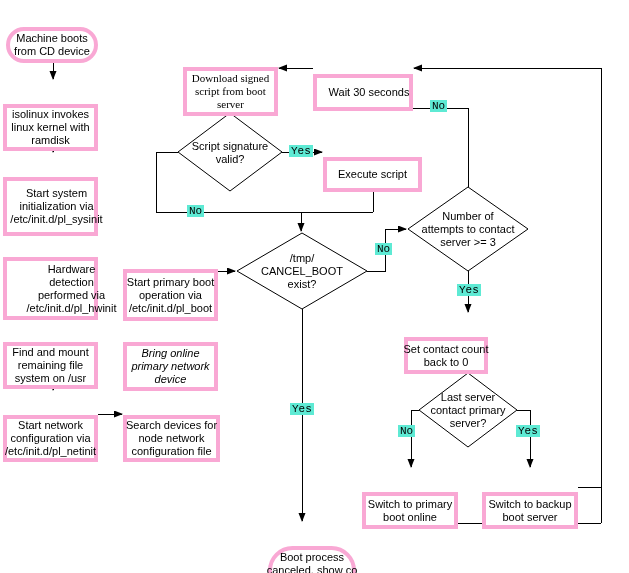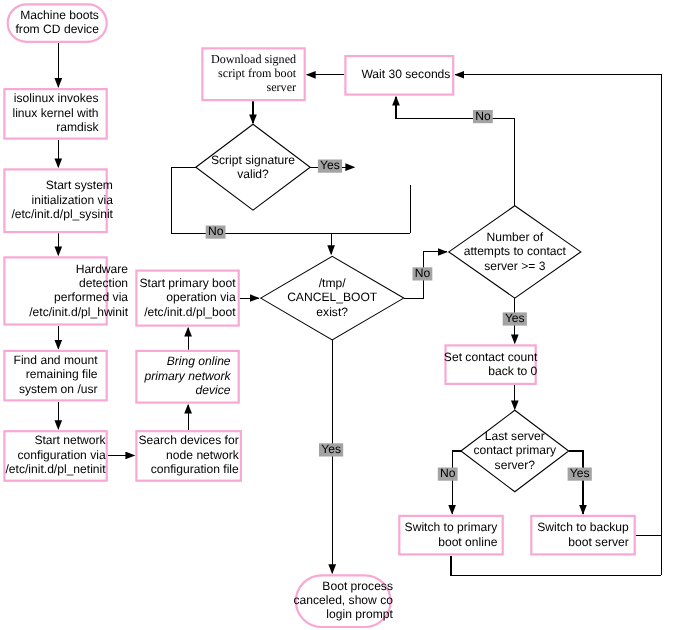--- a/index.html
+++ b/index.html
@@ -1,26 +1,26 @@
 <!DOCTYPE html>
 <html><head>
 <meta charset="utf-8">
 <style>
   html,body{margin:0;padding:0;background:#fff;}
   .canvas{position:relative;width:629px;height:573px;background:#ffffff;
     font-family:"Liberation Sans", sans-serif;font-size:11px;color:#000;overflow:hidden;}
   .canvas svg{position:absolute;left:0;top:0;}
   .node{position:absolute;display:flex;align-items:center;justify-content:center;
-    text-align:right;white-space:pre;line-height:13px;background:#fff;
-    border:2px solid #f9a8d4;box-sizing:border-box;}
+    text-align:center;white-space:pre;line-height:13px;background:#fff;
+    border:4px solid #f9a8d4;box-sizing:border-box;margin-top:24px;}
   .terminator{border-radius:18px;}
   .terminator-end{border-radius:26px;}
   .diamond-label{position:absolute;display:flex;align-items:center;justify-content:center;
     text-align:center;white-space:pre;line-height:13px;}
-  .edge-label{position:absolute;background:#a3a3a3;padding:0 2px;line-height:12px;}
+  .edge-label{position:absolute;background:#5eead4;padding:0 2px;line-height:12px;font-family:Liberation Mono, monospace;}
 </style>
 </head>
 <body>
 
 <div class="canvas">
 
   <svg width="629" height="573" viewBox="0 0 629 573">
     <defs>
       <marker id="arrow" markerWidth="10" markerHeight="9" refX="8" refY="3.5" orient="auto" markerUnits="userSpaceOnUse">
         <path d="M0,0 L9,3.5 L0,7 z" fill="#000"></path>
@@ -118,20 +118,23 @@
   <div class="node" style="left:183px;top:43px;width:95px;height:49px;font-family:Liberation Serif, serif;">
     <span>Download signed
 script from boot
 server</span>
   </div>
 
   <div class="node" style="left:313px;top:50px;width:100px;height:37px;padding-left:12px;">
     <span>Wait 30 seconds</span>
   </div>
 
+  <div class="node" style="left:323px;top:133px;width:99px;height:35px;">
+    <span>Execute script</span>
+  </div>
 
   <div class="node" style="left:404px;top:313px;width:84px;height:37px;">
     <span>Set contact count
 back to 0</span>
   </div>
 
   <div class="node" style="left:362px;top:468px;width:96px;height:37px;">
     <span>Switch to primary
 boot online</span>
   </div>

